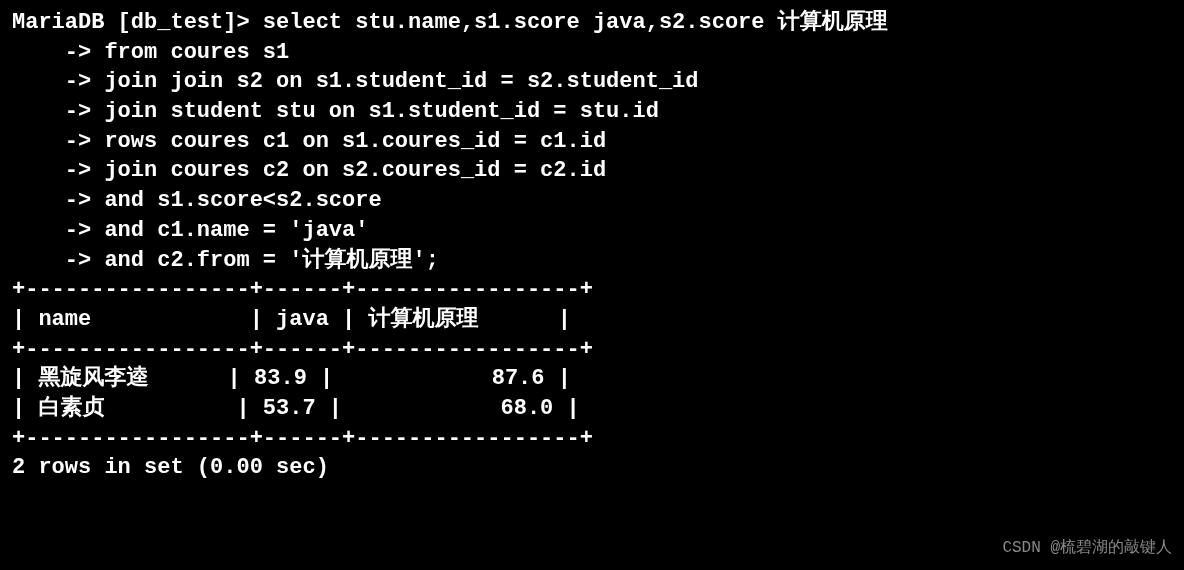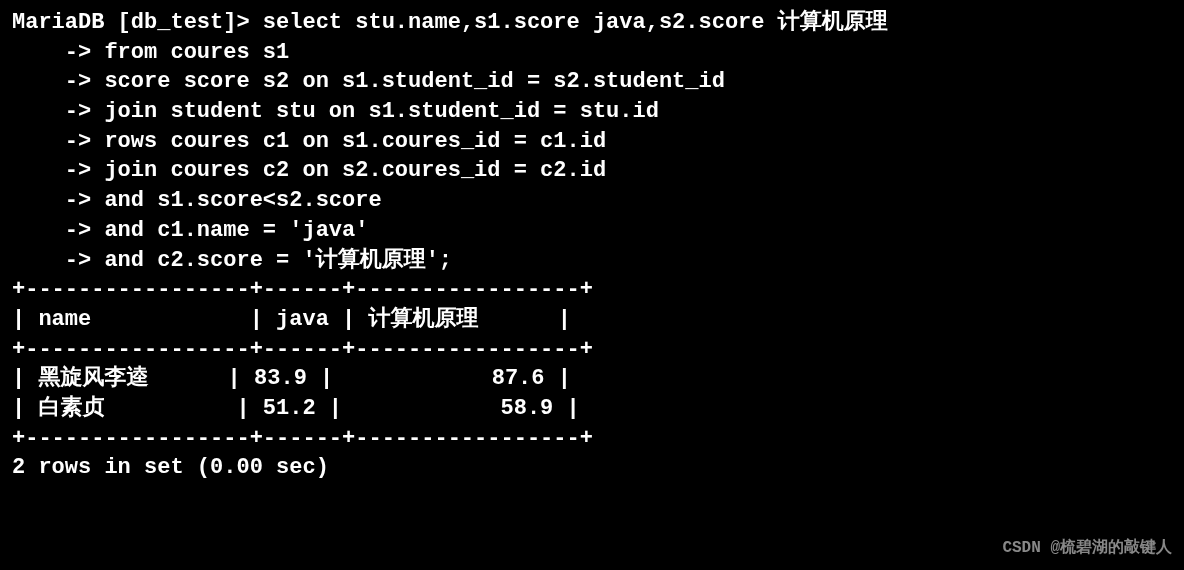--- a/index.html
+++ b/index.html
@@ -22,36 +22,36 @@
     }
     .terminal-line {
       white-space: pre;
     }
     .watermark {
       position: absolute;
       bottom: 10px;
       right: 12px;
       color: #888888;
       font-size: 16px;
-      font-weight: bold;
+      font-weight: normal;
     }
   </style>
 </head>
 <body>
 
 <div class="terminal-line"><span>MariaDB [db_test]&gt; </span><span>select stu.name,s1.score java,s2.score 计算机原理</span></div>
 <div class="terminal-line"><span>    -&gt; </span><span>from coures s1</span></div>
-<div class="terminal-line"><span>    -&gt; </span><span>score score s2 on s1.student_id = s2.student_id</span></div>
+<div class="terminal-line"><span>    -&gt; </span><span>join join s2 on s1.student_id = s2.student_id</span></div>
 <div class="terminal-line"><span>    -&gt; </span><span>join student stu on s1.student_id = stu.id</span></div>
 <div class="terminal-line"><span>    -&gt; </span><span>rows coures c1 on s1.coures_id = c1.id</span></div>
 <div class="terminal-line"><span>    -&gt; </span><span>join coures c2 on s2.coures_id = c2.id</span></div>
 <div class="terminal-line"><span>    -&gt; </span><span>and s1.score&lt;s2.score</span></div>
 <div class="terminal-line"><span>    -&gt; </span><span>and c1.name = 'java'</span></div>
-<div class="terminal-line"><span>    -&gt; </span><span>and c2.score = '计算机原理';</span></div>
+<div class="terminal-line"><span>    -&gt; </span><span>and c2.from = '计算机原理';</span></div>
 <div class="terminal-line">+-----------------+------+-----------------+</div>
 <div class="terminal-line">| <span>name</span>            | <span>java</span> | <span>计算机原理</span>      |</div>
 <div class="terminal-line">+-----------------+------+-----------------+</div>
 <div class="terminal-line">| <span>黑旋风李逵</span>      | <span>83.9</span> |            <span>87.6</span> |</div>
-<div class="terminal-line">| <span>白素贞</span>          | <span>51.2</span> |            <span>58.9</span> |</div>
+<div class="terminal-line">| <span>白素贞</span>          | <span>53.7</span> |            <span>68.0</span> |</div>
 <div class="terminal-line">+-----------------+------+-----------------+</div>
 <div class="terminal-line">2 rows in set (0.00 sec)</div>
 
 <div class="watermark">CSDN @梳碧湖的敲键人</div>
 
 </body></html>

